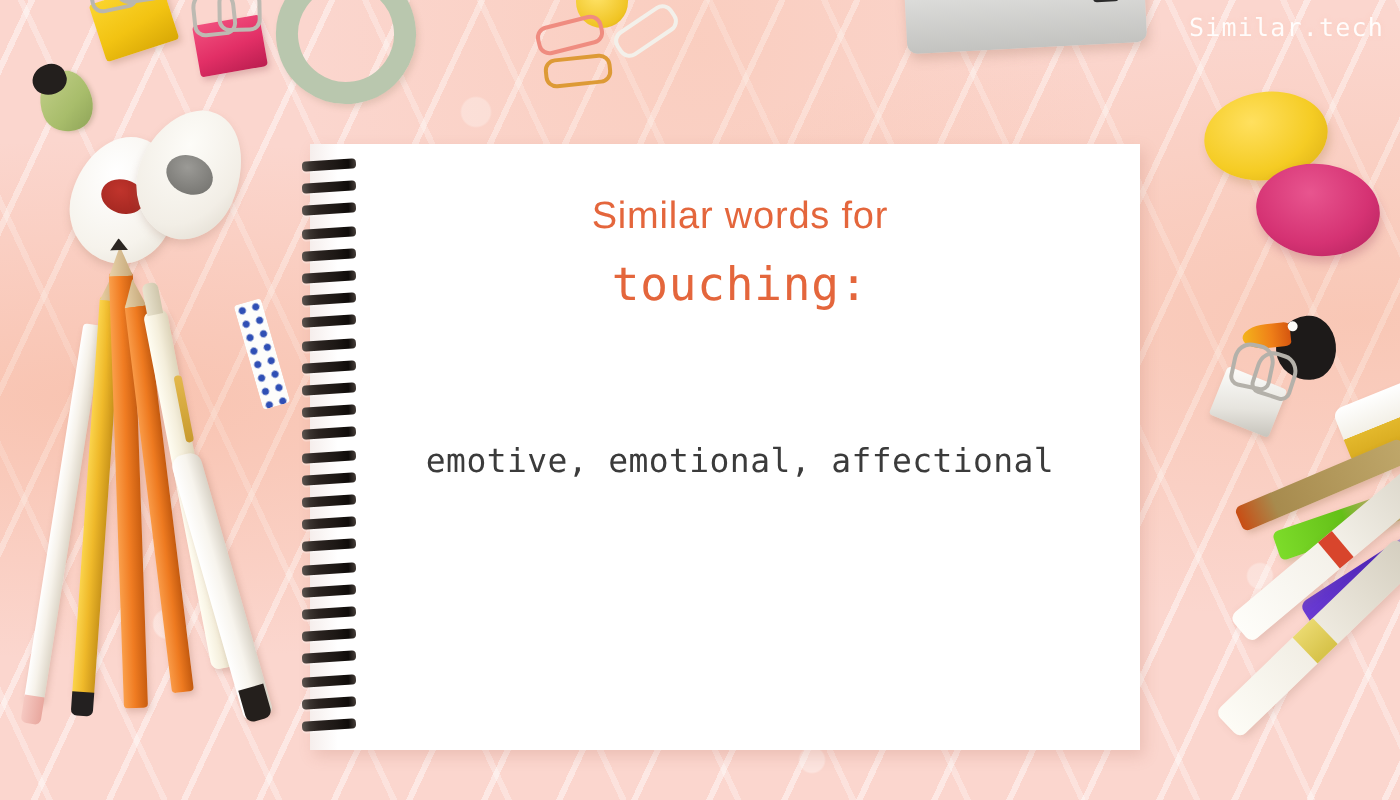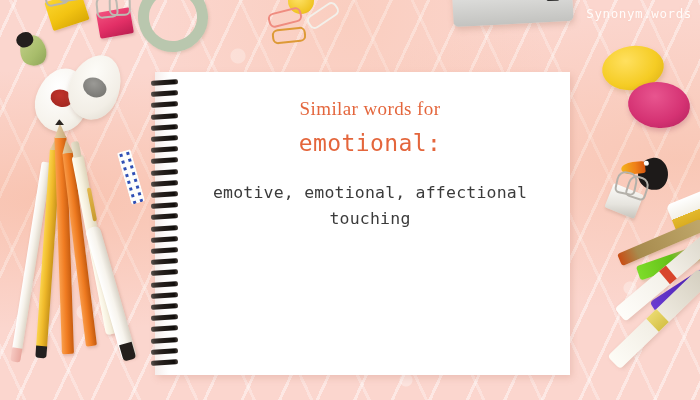--- a/index.html
+++ b/index.html
@@ -116,39 +116,39 @@
   
   .note-text {
     position: absolute;
     left: 170px;
     top: 72px;
     width: 400px;
     text-align: center;
     z-index: 45;
   }
   .title-line {
-    font-family: Liberation Serif, serif;
+    font-family: Liberation Sans, sans-serif;
     font-size: 19px;
     color: #e4663c;
     letter-spacing: 0.4px;
     margin-top: 26px;
   }
   .headword {
     font-family: "DejaVu Sans Mono", monospace;
     font-size: 23px;
     color: #e4663c;
     letter-spacing: 0.4px;
     margin-top: 10px;
   }
   .synonyms {
     font-family: "DejaVu Sans Mono", monospace;
     font-size: 16.5px;
     color: #3b3b3b;
     line-height: 26px;
-    margin-top: 24px;
+    margin-top: 62px;
     letter-spacing: 0.2px;
   }
   .syn-line { white-space: pre; }
 
   
   .prop { position: absolute; z-index: 20; }
 
   
   .clip-yellow {
     left: 48px; top: -4px; width: 38px; height: 30px;
@@ -426,21 +426,21 @@
   <div class="prop toucan"></div>
 
   <div class="prop clip-white"></div>
   <div class="prop glue"></div>
   <div class="prop crayon-o"></div>
   <div class="prop crayon-g"></div>
   <div class="prop pen-purple"></div>
   <div class="prop marker-r1"></div>
   <div class="prop marker-r2"></div>
 
-  <div class="logo">Synonym.words</div>
+  <div class="logo">Similar.tech</div>
 
   <div class="notebook">
     <div class="page-shadow-left"></div>
   </div>
 
   <div class="spiral" id="spiral">
       <div class="coil" style="top: 0px;"></div>
       <div class="coil" style="top: 11.2px;"></div>
       <div class="coil" style="top: 22.4px;"></div>
       <div class="coil" style="top: 33.6px;"></div>
@@ -463,20 +463,19 @@
       <div class="coil" style="top: 224px;"></div>
       <div class="coil" style="top: 235.2px;"></div>
       <div class="coil" style="top: 246.4px;"></div>
       <div class="coil" style="top: 257.6px;"></div>
       <div class="coil" style="top: 268.8px;"></div>
       <div class="coil" style="top: 280px;"></div>
     </div>
 
   <div class="note-text">
     <div class="title-line">Similar words for</div>
-    <div class="headword">emotional:</div>
+    <div class="headword">touching:</div>
     <div class="synonyms" id="syn-list">
         <div class="syn-line">emotive, emotional, affectional</div>
-        <div class="syn-line">touching</div>
       </div>
   </div>
 
 </div>
 
 </body></html>

